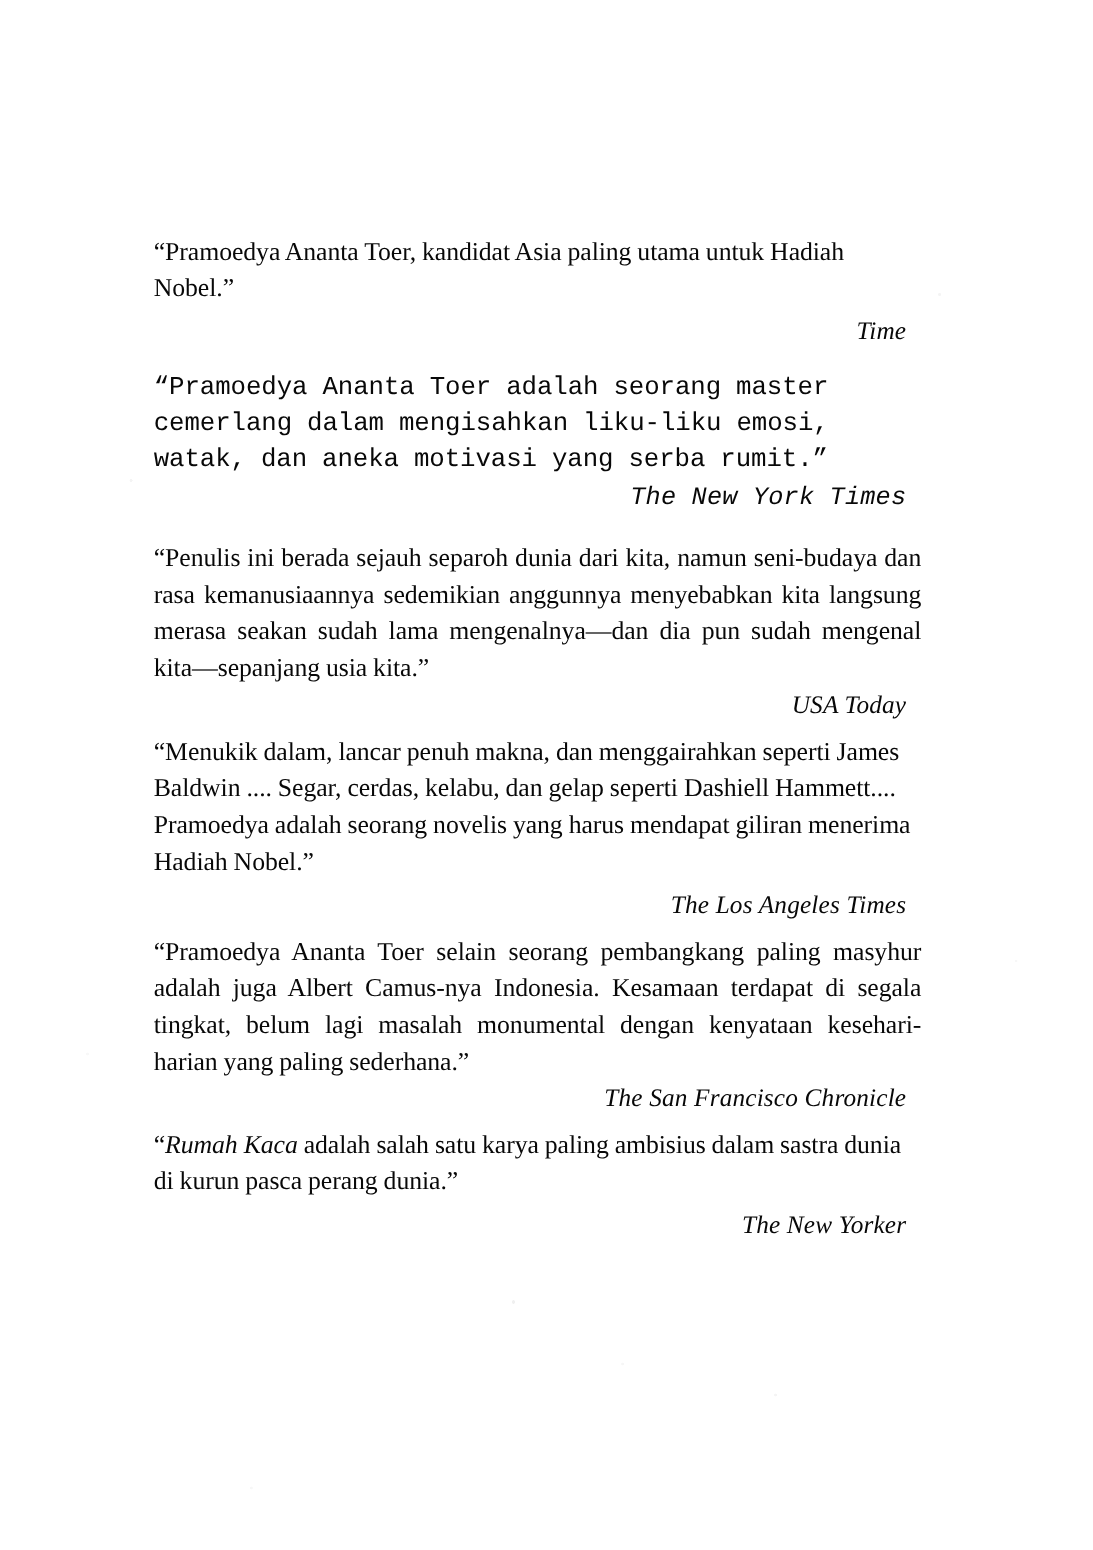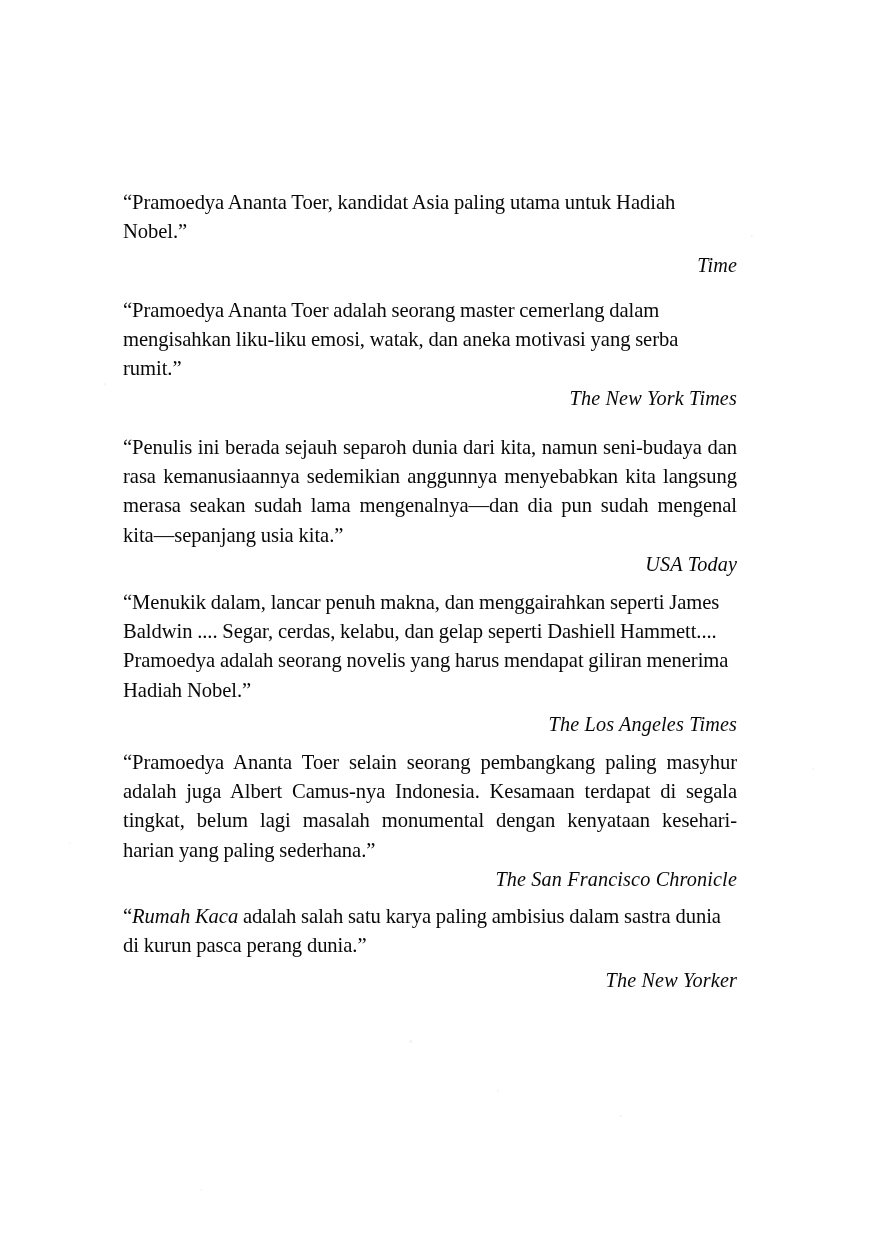--- a/index.html
+++ b/index.html
@@ -55,34 +55,34 @@
     word-spacing: -0.3px;
     text-align: left;
     color: #080808;
   }
   .quote-text.justified {
     text-align: justify;
     text-justify: inter-word;
   }
 
   .attribution {
-    margin: 0;
+    margin: 12px;
     font-size: 20.2px;
     line-height: 29px;
     font-style: italic;
     text-align: right;
     letter-spacing: 0.15px;
     color: #080808;
   }
 
   .work-title { font-style: italic; }
 
   
   #block-1 { top: 172px; }
-  #block-2 { top: 280px; }
+  #block-2 { top: 280px; font-family: Liberation Mono, monospace; }
   #block-3 { top: 417px; }
   #block-4 { top: 572px; }
   #block-5 { top: 732px; }
   #block-6 { top: 886px; }
 
   
   .attr-gap-sm { margin-top: 5px; }
   .attr-gap-md { margin-top: 6px; }
   .attr-gap-0  { margin-top: 0px; }
 </style>

